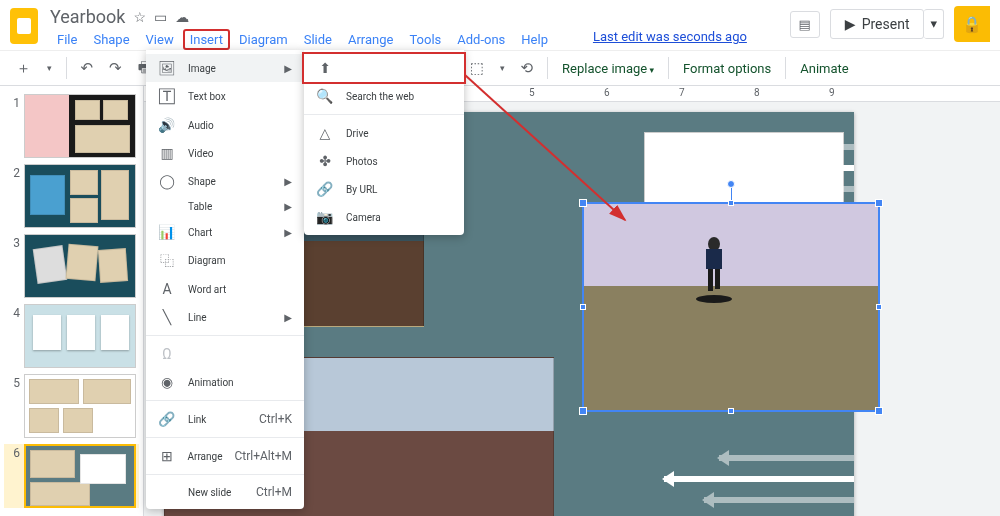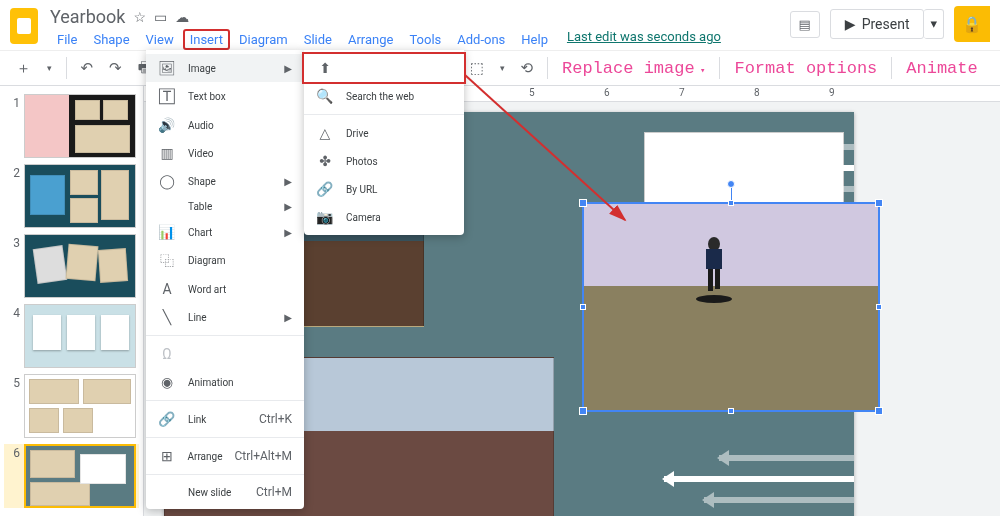--- a/index.html
+++ b/index.html
@@ -9,32 +9,32 @@
   .logo { width: 28px; height: 36px; background: #ffc107; border-radius: 4px; position: relative; margin-right: 12px; margin-top: 2px; }
   .logo::after { content:''; position:absolute; left:7px; top:10px; width:14px; height:16px; background:#fff; border-radius:2px; }
   .doc-area { flex: 1; }
   .title-row { display: flex; align-items: center; gap: 8px; }
   .doc-title { font-size: 18px; color: #5f6368; }
   .star-icon, .folder-icon, .cloud-icon { color: #5f6368; font-size: 14px; }
   
   .menubar { display: flex; gap: 2px; margin-top: 2px; }
   .menu-item { padding: 3px 7px; font-size: 13px; color: #3b82f6; cursor: pointer; border-radius: 3px; }
   .menu-item.highlighted { border: 2px solid #d32f2f; padding: 1px 5px; }
-  .last-edit { margin-left: 10px; color: #0f766e; text-decoration: underline; font-size: 13px; }
+  .last-edit { margin-left: 36px; color: #1d4ed8; text-decoration: underline; font-size: 13px; }
   
   .header-right { display: flex; align-items: center; gap: 10px; }
   .comment-btn { padding: 5px 8px; border: 1px solid #dadce0; border-radius: 3px; color: #5f6368; background:#fff; }
   .present-btn { padding: 6px 14px; border: 1px solid #dadce0; border-radius: 3px; background: #fff; display:flex; align-items:center; gap:6px; font-size:14px; }
   .present-dd { padding: 6px 6px; border: 1px solid #dadce0; border-left:none; border-radius: 3px; background:#fff; }
   .lock-btn { width: 36px; height: 36px; background: #fbbc04; border-radius: 4px 0 0 4px; display:flex; align-items:center; justify-content:center; color:#202124; font-size:16px; }
   
   .toolbar { height: 36px; border-top: 1px solid #eee; border-bottom: 1px solid #dadce0; display: flex; align-items: center; padding: 0 10px; gap: 4px; }
   .tb-btn { padding: 4px 6px; color: #5f6368; font-size: 15px; border-radius:3px; }
   .tb-sep { width:1px; height:22px; background:#dadce0; margin: 0 4px; }
-  .tb-text { font-size: 17px; color: #ec4899; padding: 4px 6px; font-family: Liberation Mono, monospace; }
+  .tb-text { font-size: 13px; color: #14532d; padding: 4px 6px; }
   .tb-dd::after { content:' ▾'; font-size:9px; }
   
   .main-area { display: flex; height: calc(516px - 50px - 36px); }
   .thumb-panel { width: 144px; border-right: 1px solid #dadce0; padding: 8px 4px; overflow:hidden; }
   .thumb-row { display:flex; align-items:flex-start; margin-bottom:6px; }
   .thumb-num { width:16px; text-align:right; font-size:12px; color:#5f6368; padding-top:2px; }
   .thumb { width: 112px; height: 64px; border:1px solid #ccc; margin-left:4px; background:#e8eaed; position:relative; overflow:hidden; }
   .thumb.selected { border: 2px solid #fbbc04; }
   .thumb-row.selected-row { background: #fff3cf; }
   

